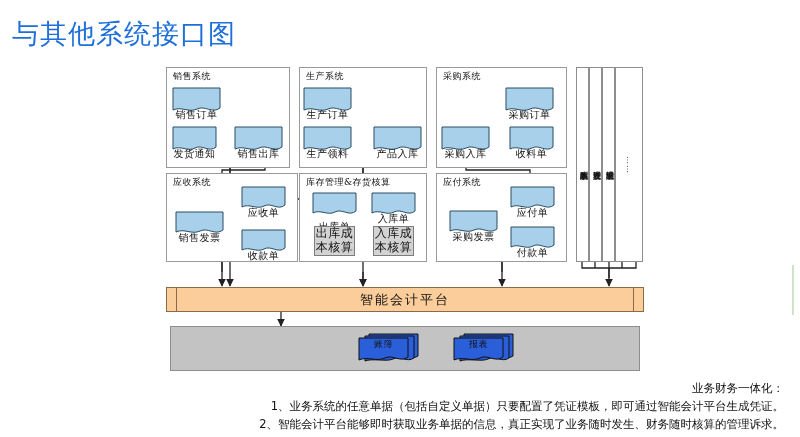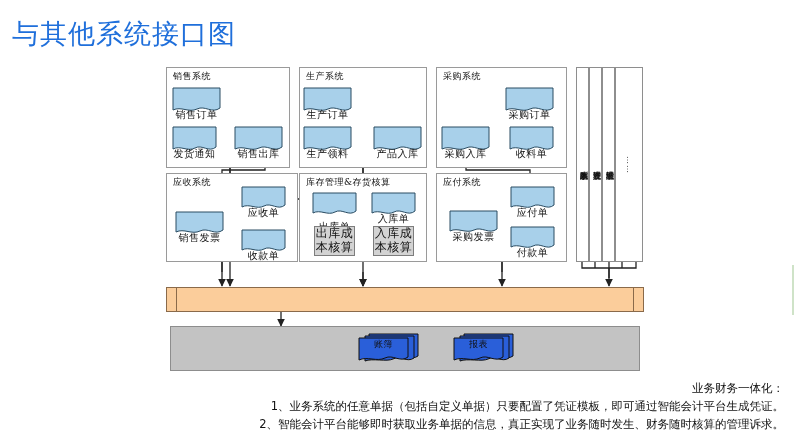--- a/index.html
+++ b/index.html
@@ -313,20 +313,21 @@
   <div class="vbox" style="left:602px;top:67px;width:13px;height:195px;">
     <span class="vtext">出纳管理系统</span>
   </div>
   <div class="vbox" style="left:615px;top:67px;width:28px;height:195px;">
     <span class="vdots">……</span>
   </div>
 
   <div class="platform" style="left:166px;top:287px;width:478px;height:25px;">
     <span class="plat-band" style="left:9px;"></span>
     <span class="plat-band" style="right:9px;"></span>
+    <span>智能会计平台</span>
   </div>
 
   <div class="outband" style="left:170px;top:326px;width:470px;height:45px;"></div>
 
 
   <div class="stack" style="left:357px;top:332px;width:63px;height:33px;">
     <svg width="63" height="33" viewBox="0 0 63 33" preserveAspectRatio="none">
       <path d="M12,2 H61 V24 C54,29 47,21 40,25 C34,28 19,24 12,27 Z" fill="#2a5fd9" stroke="#101010" stroke-width="1"></path>
       <path d="M8,4 H57 V26 C50,31 43,23 36,27 C30,30 15,26 8,29 Z" fill="#2a5fd9" stroke="#101010" stroke-width="1"></path>
       <path d="M2,6 H51 V25 C43,31 36,22 28,26 C20,30 10,24 2,28 Z" fill="#2a5fd9" stroke="#101010" stroke-width="1"></path>

